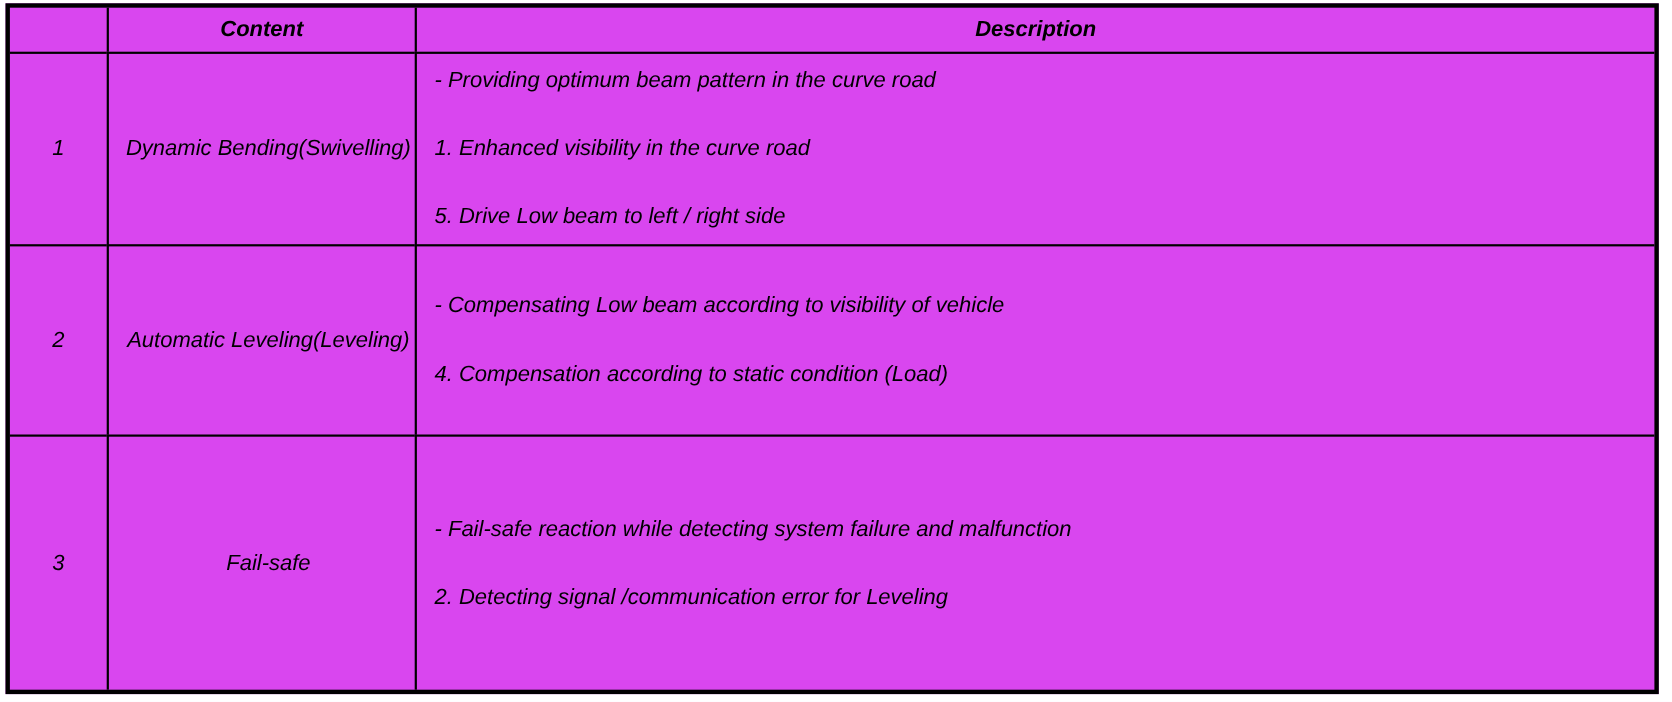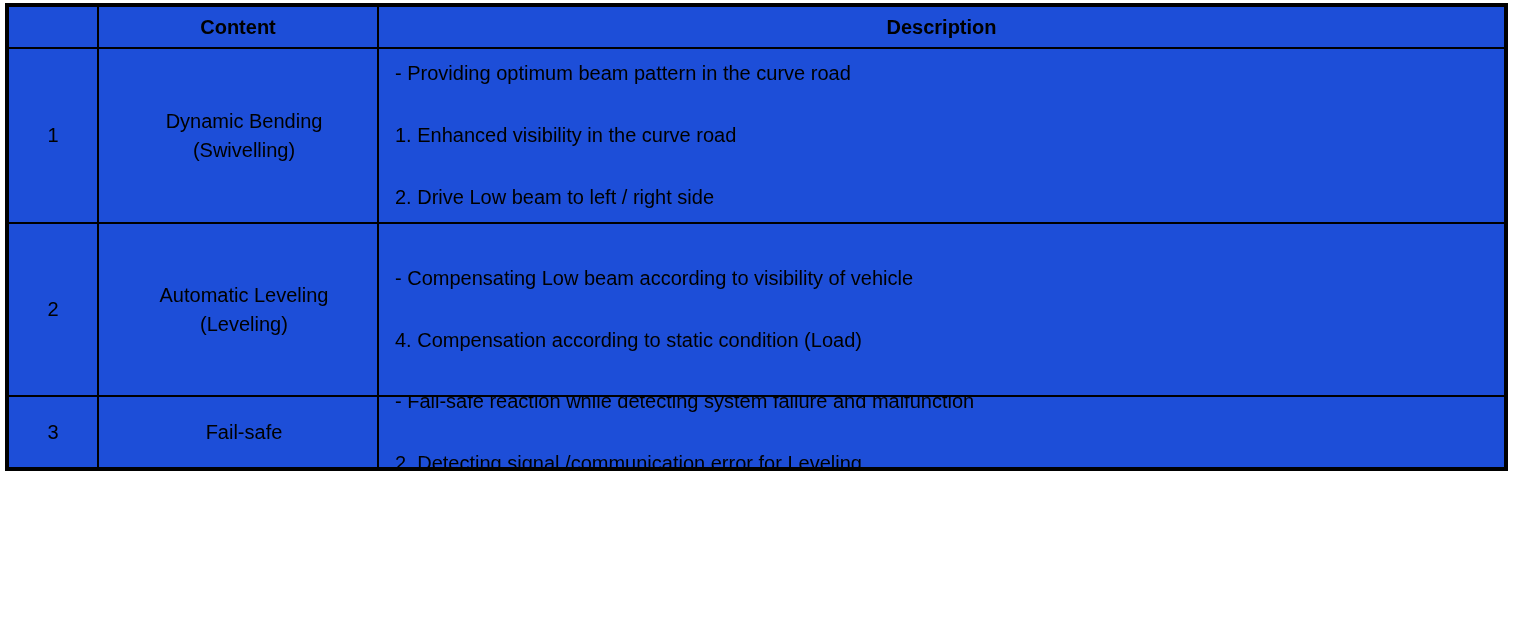--- a/index.html
+++ b/index.html
@@ -13,27 +13,28 @@
     height: 638px;
     background: #ffffff;
     font-family: "Liberation Sans", sans-serif;
     color: #000000;
   }
   .tbl {
     position: absolute;
     left: 5px;
     top: 3px;
     width: 1503px;
-    height: 468px;
+    height: 628px;
     box-sizing: border-box;
     border: 4px solid #000000;
-    background: #1d4ed8;
+    background: #d946ef;
     display: grid;
     grid-template-columns: 88px 280px 1fr;
     grid-template-rows: 40px 175px 173px 1fr;
+    font-style: italic;
   }
   .tbl > div {
     box-sizing: border-box;
     border-left: 2px solid #000000;
     border-top: 2px solid #000000;
     overflow: hidden;
   }
   .tbl > div:nth-child(3n+1) { border-left: none; }
   .tbl > div:nth-child(-n+3) { border-top: none; }
 
@@ -44,21 +45,21 @@
     text-align: center;
   }
   .head {
     font-weight: bold;
     font-size: 20px;
   }
   .num-cell {
     font-size: 20px;
   }
   .content-cell {
-    flex-direction: column;
+    flex-direction: row;
     font-size: 20px;
     line-height: 29px;
     padding-left: 12px;
   }
   .desc-cell {
     display: flex;
     flex-direction: column;
     justify-content: center;
     align-items: flex-start;
     gap: 39px;
@@ -81,21 +82,21 @@
     <div class="cell-center head">Description</div>
 
     <div class="cell-center num-cell">1</div>
     <div class="cell-center content-cell">
       <span>Dynamic Bending</span>
       <span>(Swivelling)</span>
     </div>
     <div class="desc-cell">
       <div class="desc-line">- Providing optimum beam pattern in the curve road</div>
       <div class="desc-line">1. Enhanced visibility in the curve road</div>
-      <div class="desc-line">2. Drive Low beam to left / right side</div>
+      <div class="desc-line">5. Drive Low beam to left / right side</div>
     </div>
 
     <div class="cell-center num-cell">2</div>
     <div class="cell-center content-cell">
       <span>Automatic Leveling</span>
       <span>(Leveling)</span>
     </div>
     <div class="desc-cell">
       <div class="desc-line">- Compensating Low beam according to visibility of vehicle</div>
       <div class="desc-line">4. Compensation according to static condition (Load)</div>

